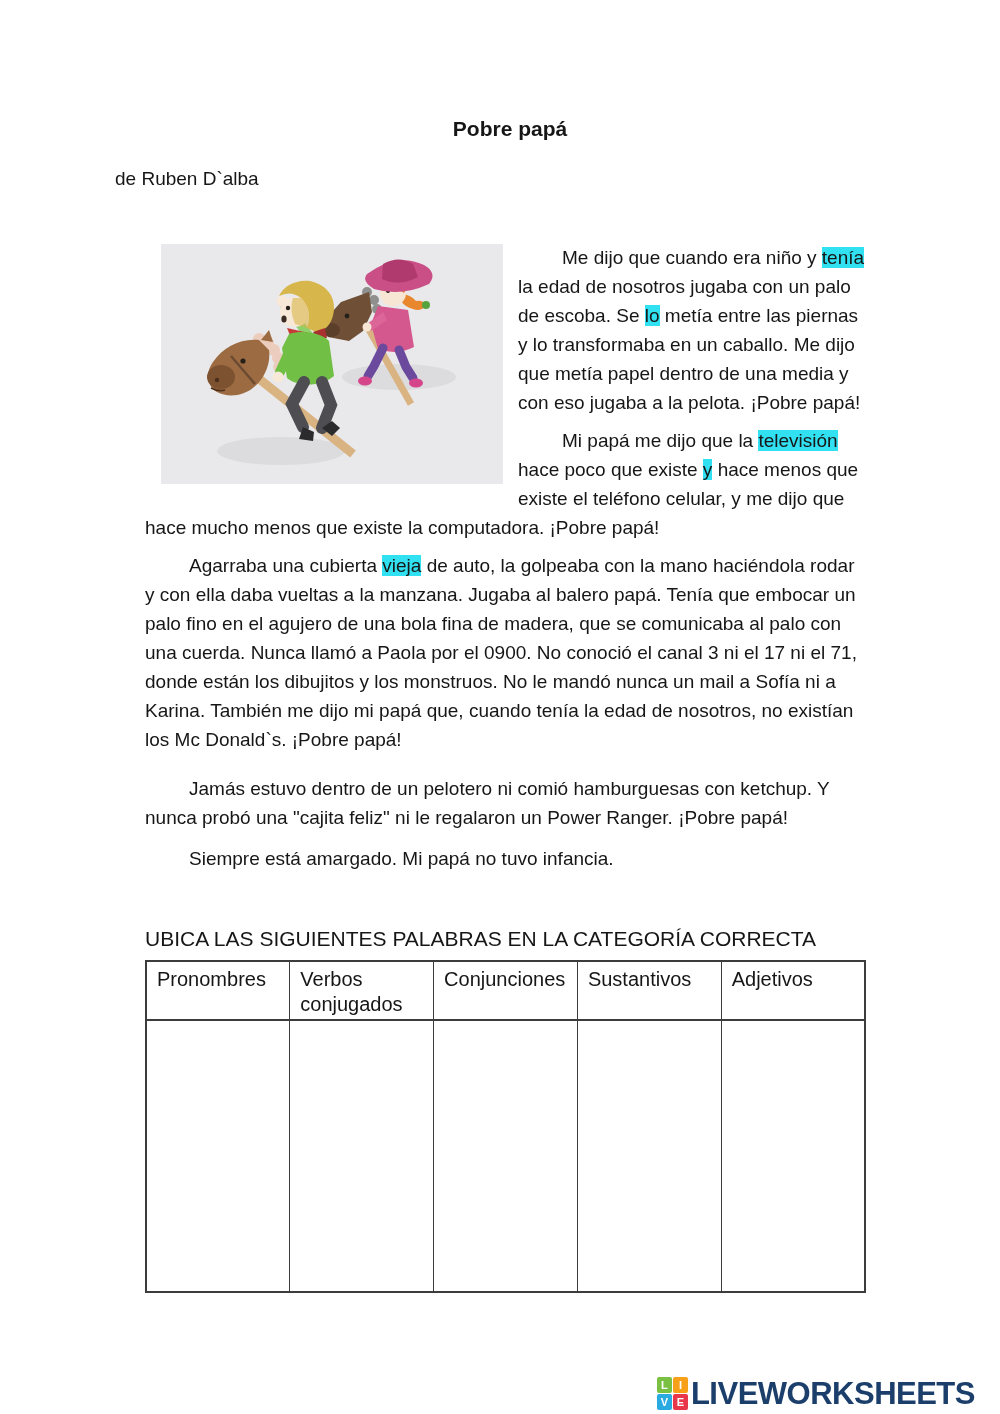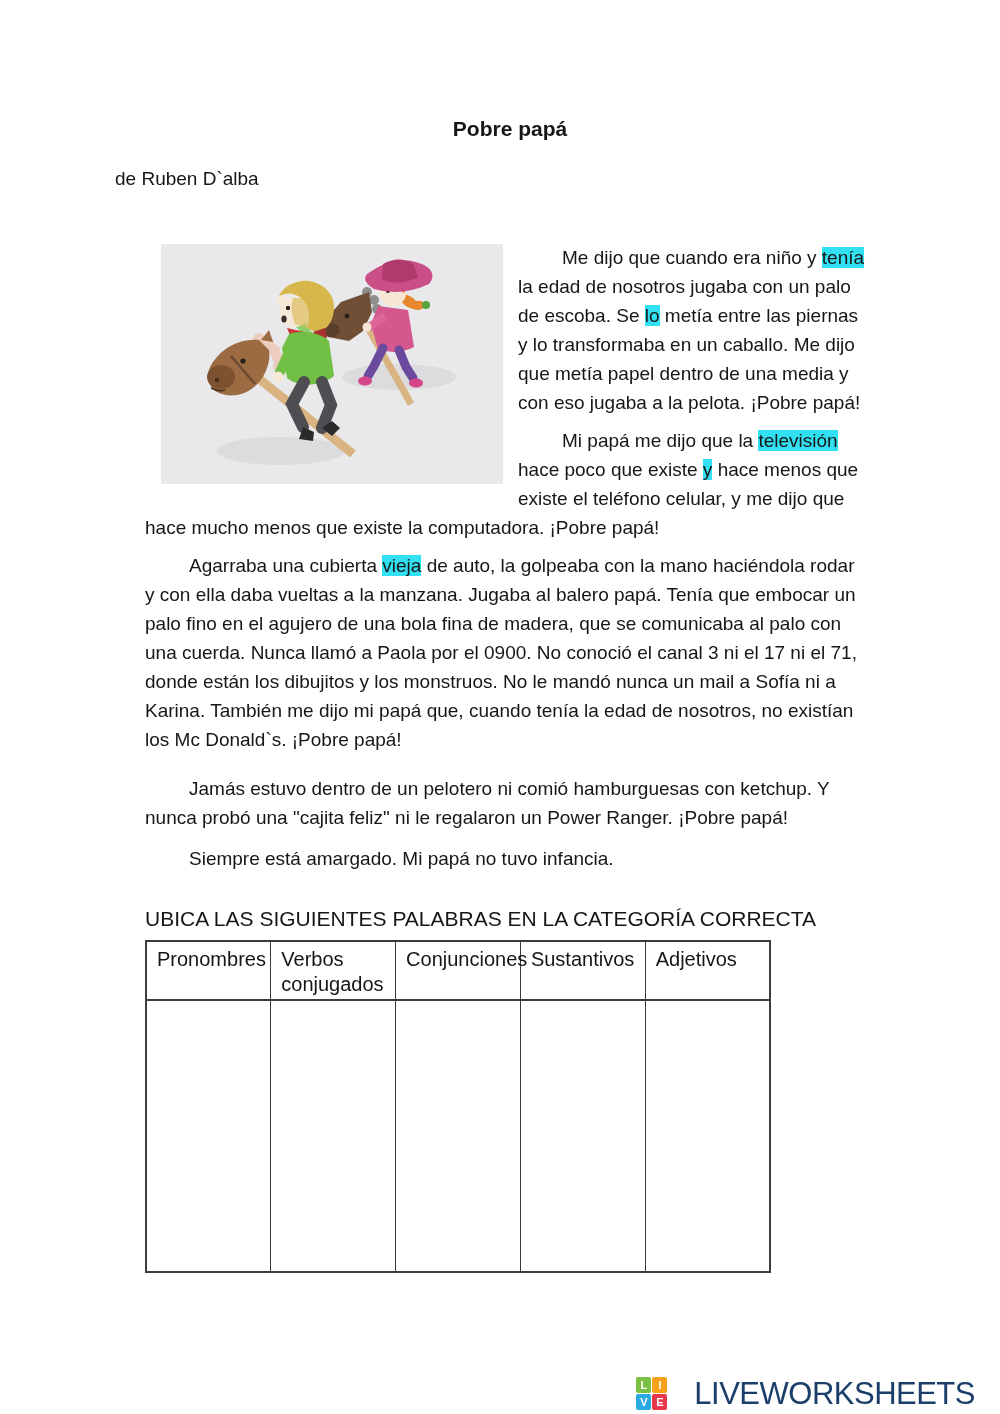--- a/index.html
+++ b/index.html
@@ -38,27 +38,27 @@
     width: 342px;
     height: 240px;
     margin: 1px 15px 8px 16px;
     display: block;
   }
   .para { margin: 0 0 9px 0; text-indent: 44px; }
   .para.gap-lg { margin-top: 20px; }
   .para.gap-sm { margin-top: 12px; }
   .hl { background: var(--hl, #31e1f2); }
   .instruction {
-    margin: 24px 0 0 145px;
+    margin: 44px 0 0 145px;
     font-size: 21px;
     line-height: 26px;
   }
   table.vocab {
     margin: 8px 0 0 145px;
-    width: 626px;
+    width: 721px;
     border-collapse: collapse;
     table-layout: fixed;
   }
   table.vocab { border: 2px solid #3c3c3c; }
   table.vocab th {
     border: 1px solid #3c3c3c;
     border-bottom: 2px solid #3c3c3c;
     font-weight: 400;
     font-size: 20px;
     line-height: 25px;
@@ -89,24 +89,23 @@
     display: flex;
     align-items: center;
     justify-content: center;
     color: #ffffff;
     font-size: 11px;
     font-weight: bold;
     border-radius: 2px;
   }
   .brand {
     font-size: 31px;
-    font-weight: 400;
+    font-weight: 700;
     letter-spacing: -0.5px;
     line-height: 32px;
-    margin-left: 24px;
   }
 </style>
 </head>
 <body>
 
 <div class="page">
 
   <h1 class="doc-title">Pobre papá</h1>
   <div class="author">de Ruben D`alba</div>
 

